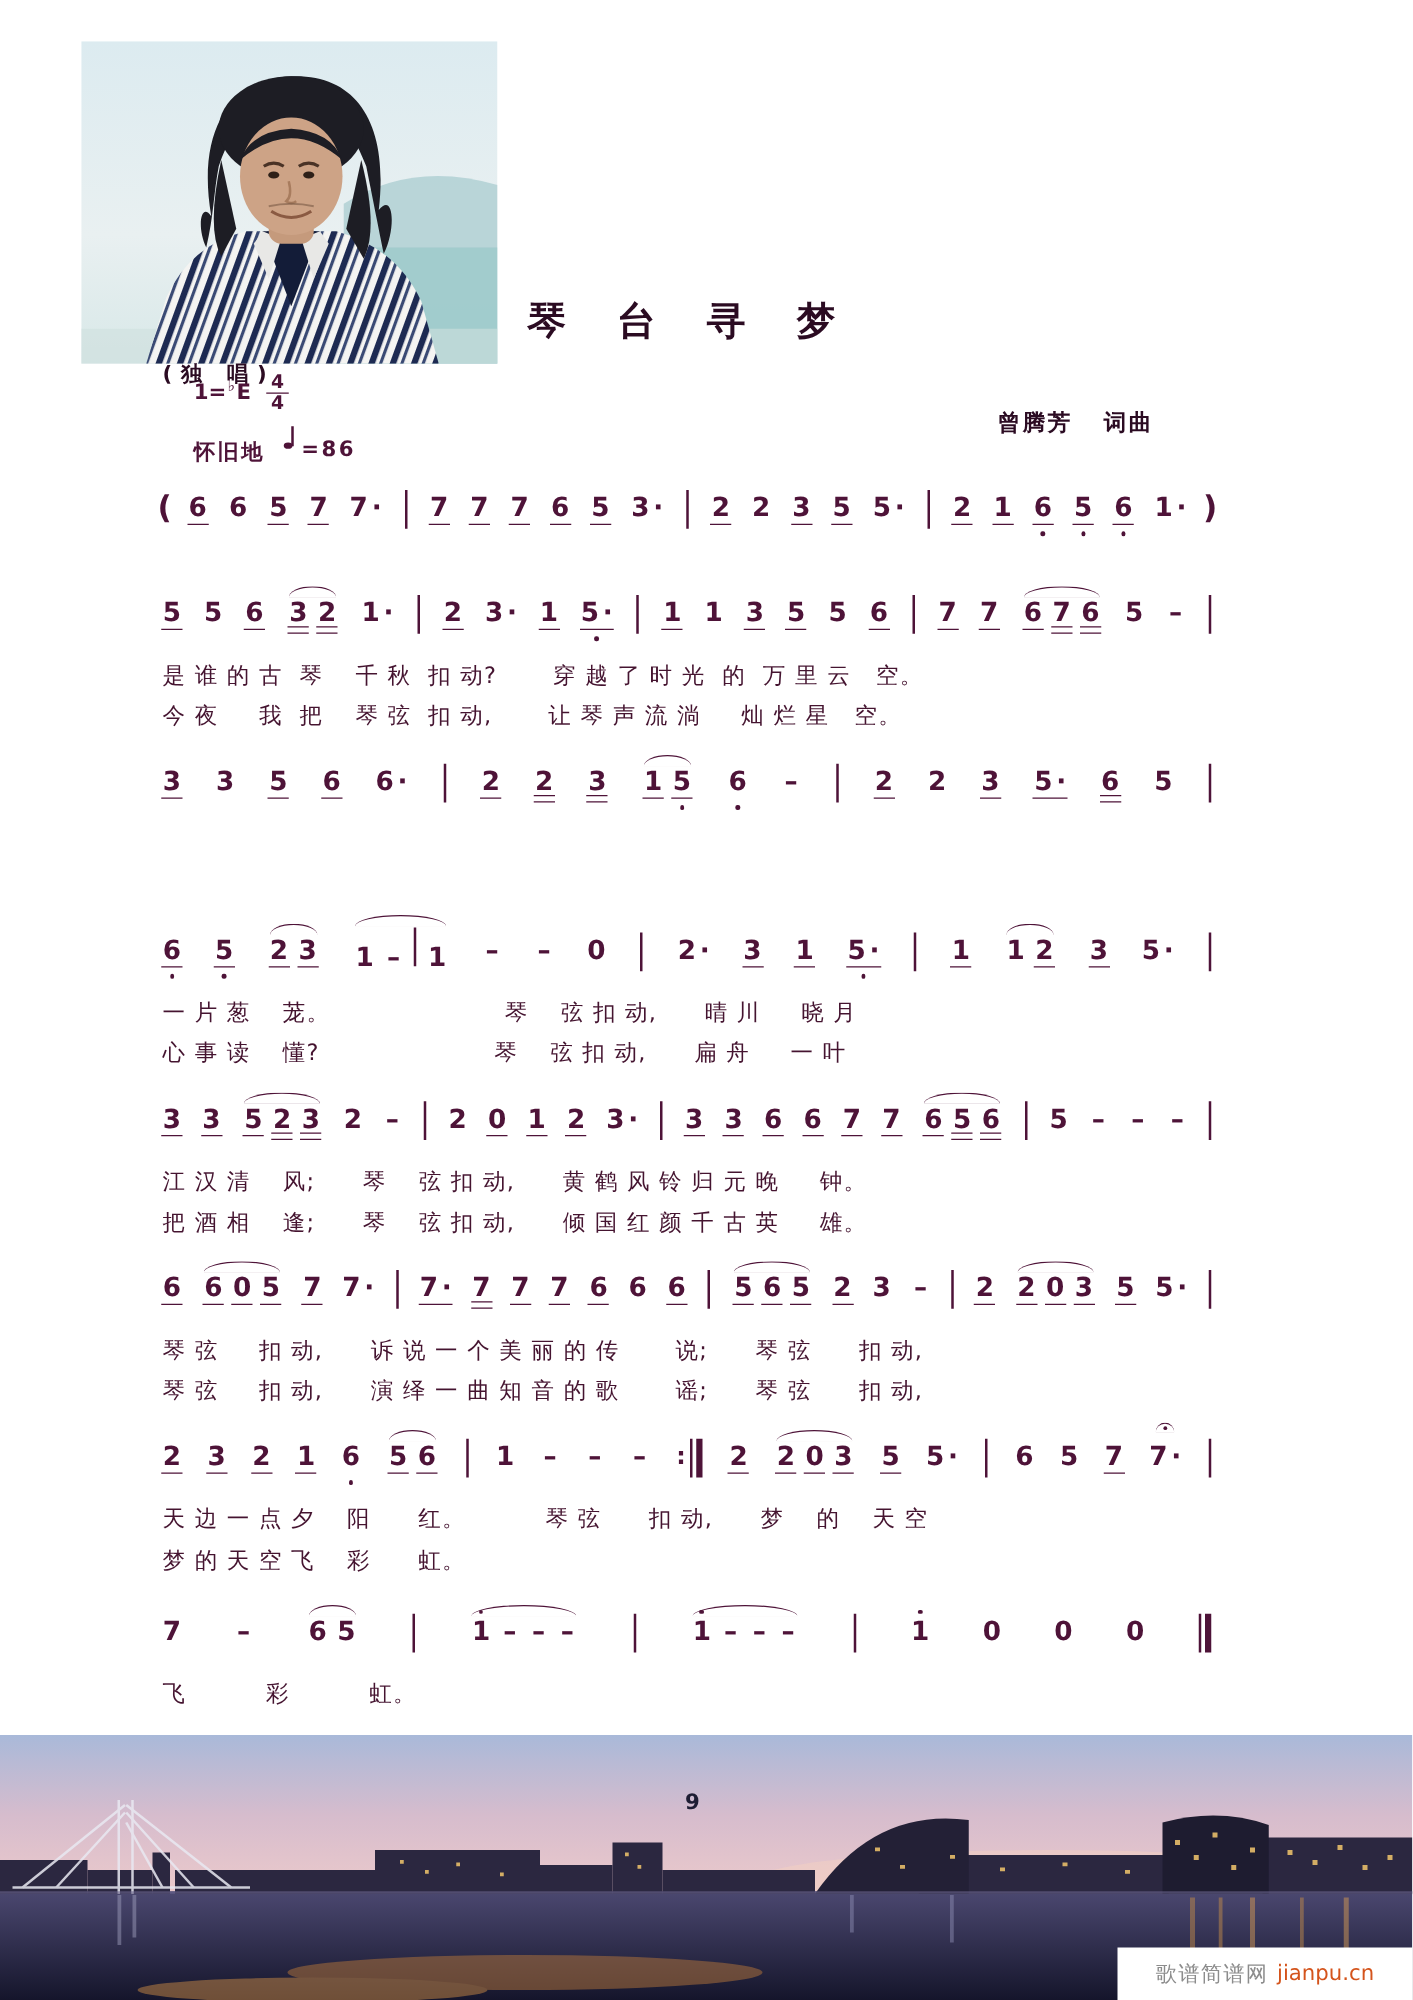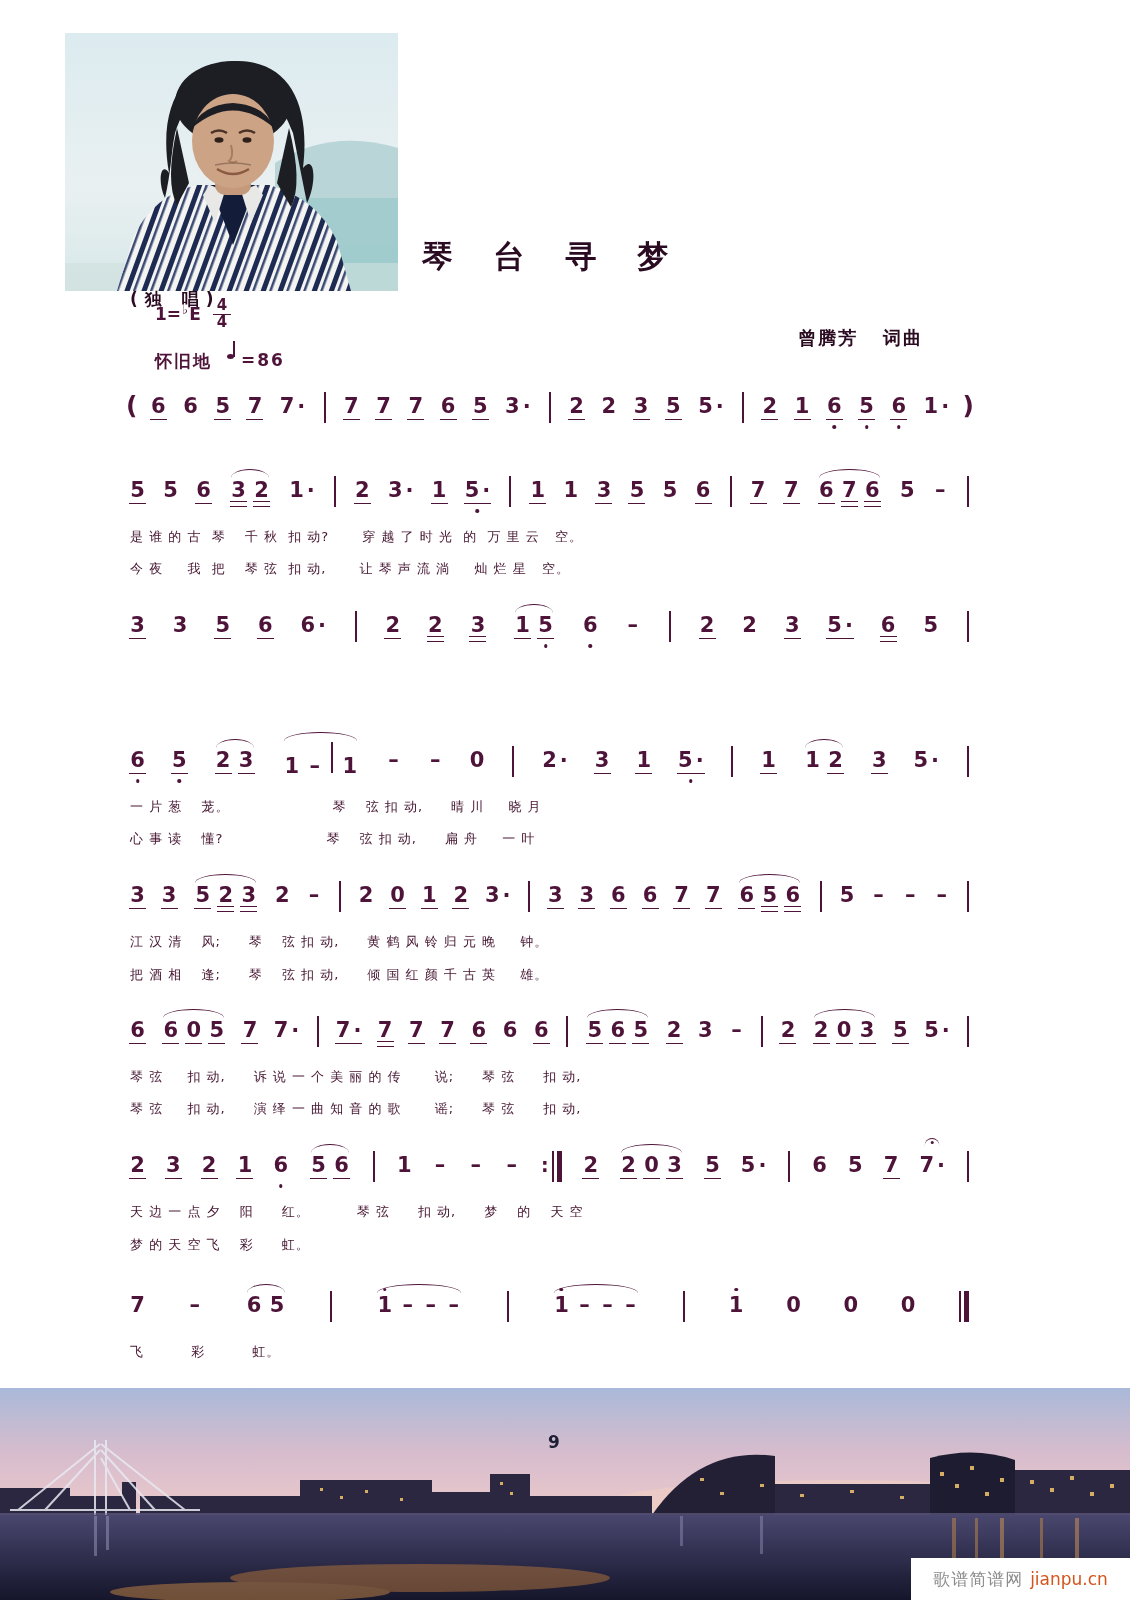--- a/index.html
+++ b/index.html
@@ -73,29 +73,29 @@
   .slur::before{content:'';position:absolute;left:4px;right:4px;top:-10px;height:8px;
                 border-top:1.9px solid var(--ink);border-radius:50% 50% 0 0/100% 100% 0 0;}
   .bar{display:inline-flex;align-items:center;margin:0 5px;}
   .bar .l{width:2px;height:31px;background:var(--ink);display:inline-block;}
   .bar .L{width:5px;height:31px;background:var(--ink);display:inline-block;margin-left:3px;}
   .bar .rd{font-size:19px;font-weight:bold;color:var(--ink);margin-right:3px;line-height:1;
            letter-spacing:0;transform:translateY(-1px);}
   .paren{font-size:25px;font-weight:bold;color:var(--ink);transform:translateY(-2px);}
 
   .lyric{
-    position:absolute;left:130px;width:870px;font-size:13px;color:var(--lyric);
+    position:absolute;left:130px;width:870px;font-size:18px;color:var(--lyric);
     white-space:pre;letter-spacing:1px;font-weight:500;
   }
 
   
   .cityphoto{position:absolute;left:0;top:1388px;width:1130px;height:212px;}
   .pagenum{position:absolute;left:548px;top:1432px;font-size:17px;font-weight:bold;color:#1d1d33;z-index:3;}
   .watermark{
-    position:absolute;right:0;top:1558px;width:219px;height:42px;background:#ffffff;z-index:3;
+    position:absolute;right:0;top:1558px;width:236px;height:42px;background:#ffffff;z-index:3;
     display:flex;align-items:center;justify-content:center;gap:7px;white-space:nowrap;
   }
   .wm-site{color:#8c8c8c;font-size:17px;letter-spacing:1px;}
   .wm-url{color:#d4541c;font-size:17px;font-weight:normal;}
 </style>
 </head>
 <body>
 
 <div class="sheet">
 

